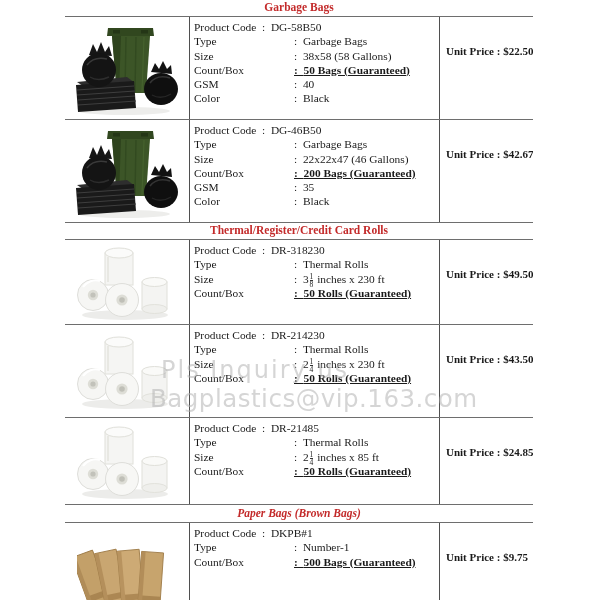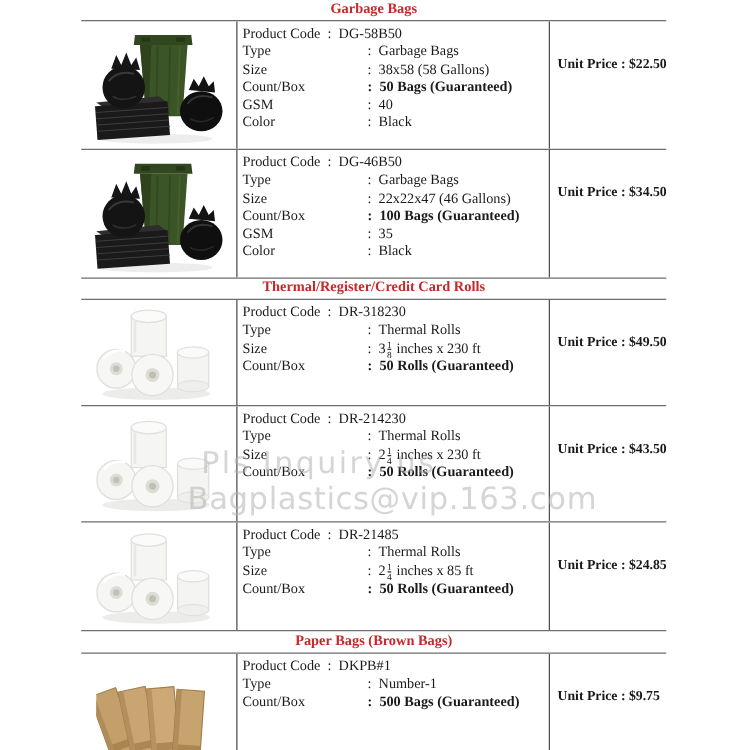--- a/index.html
+++ b/index.html
@@ -30,21 +30,21 @@
     padding:3px 0 0 4px;
   }
   .cell-price {
     width:94px; flex:none; border-left:1.1px solid #4f4f4f;
     padding:28px 0 0 6px; font-weight:bold; font-size:11px; white-space:nowrap;
   }
   .line { height:14.3px; line-height:14.3px; white-space:nowrap; font-size:11.4px; }
   .lbl { display:inline-block; width:100px; }
   .lbl-first { width:68px; }
   .val::before { content:":\00a0\00a0"; }
-  .val.bold { font-weight:bold; }
+  .val.bold { font-weight:bold;text-decoration:underline; }
   .pv::before { content:"\00a0:\00a0"; }
   .frac { display:inline-block; text-align:center; vertical-align:-4px; line-height:0; margin:0 1px; }
   .frac .fn, .frac .fd { display:block; font-size:7.5px; line-height:7px; }
   .frac .fd { border-top:1px solid #333; }
   .watermark {
     position:absolute; left:0; top:0; width:600px; height:600px;
     pointer-events:none; z-index:10;
     font-family:"DejaVu Sans", sans-serif; font-weight:normal;
     color:rgba(178,178,178,0.55);
   }
@@ -123,25 +123,25 @@
     <polygon points="83,53 87,44 91,50 95,42 99,50 103,46 104,55" fill="#121212"></polygon>
     <ellipse cx="93" cy="70" rx="17" ry="16" fill="#0f0f0f"></ellipse>
     <path d="M82,64 Q89,55 102,59" stroke="#343434" stroke-width="1.5" fill="none"></path>
     <path d="M84,76 Q93,81 103,75" stroke="#262626" stroke-width="1.3" fill="none"></path>
   </svg>
 </div>
         <div class="cell cell-details">
           <div class="line"><span class="lbl lbl-first">Product Code</span><span class="val">DG-46B50</span></div>
           <div class="line"><span class="lbl">Type</span><span class="val">Garbage Bags</span></div>
           <div class="line"><span class="lbl">Size</span><span class="val">22x22x47 (46 Gallons)</span></div>
-          <div class="line"><span class="lbl">Count/Box</span><span class="val bold">100 Bags (Guaranteed)</span></div>
+          <div class="line"><span class="lbl">Count/Box</span><span class="val bold">200 Bags (Guaranteed)</span></div>
           <div class="line"><span class="lbl">GSM</span><span class="val">35</span></div>
           <div class="line"><span class="lbl">Color</span><span class="val">Black</span></div>
         </div>
-        <div class="cell cell-price"><span class="pl">Unit Price</span><span class="pv">$34.50</span></div>
+        <div class="cell cell-price"><span class="pl">Unit Price</span><span class="pv">$42.67</span></div>
       </div>
       <div class="section-title" style="height: 17px; line-height: 15px;">Thermal/Register/Credit Card Rolls</div>
       <div class="product-row" style="height: 85px;">
         <div class="cell cell-img img-thermal-rolls">
   <svg width="104" height="80" viewBox="0 0 104 80">
     <ellipse cx="50" cy="73" rx="43" ry="5" fill="#ececea"></ellipse>
 
     <rect x="30" y="11" width="28" height="32" fill="#f5f5f3" stroke="#e0e0da" stroke-width="1"></rect>
     <ellipse cx="44" cy="11" rx="14" ry="5" fill="#fbfbfa" stroke="#e0e0da" stroke-width="1"></ellipse>
     <path d="M33,15 L33,40" stroke="#e8e8e3" stroke-width="2" fill="none"></path>
@@ -223,21 +223,21 @@
   </svg>
 </div>
         <div class="cell cell-details">
           <div class="line"><span class="lbl lbl-first">Product Code</span><span class="val">DR-21485</span></div>
           <div class="line"><span class="lbl">Type</span><span class="val">Thermal Rolls</span></div>
           <div class="line"><span class="lbl">Size</span><span class="val">2<span class="frac"><span class="fn">1</span><span class="fd">4</span></span> inches x 85 ft</span></div>
           <div class="line"><span class="lbl">Count/Box</span><span class="val bold">50 Rolls (Guaranteed)</span></div>
         </div>
         <div class="cell cell-price"><span class="pl">Unit Price</span><span class="pv">$24.85</span></div>
       </div>
-      <div class="section-title" style="height: 18px; line-height: 16px;">Paper Bags (Brown Bags)</div>
+      <div class="section-title" style="height: 18px; line-height: 16px; font-style: italic;">Paper Bags (Brown Bags)</div>
       <div class="product-row" style="height: 77px;">
         <div class="cell cell-img img-paper-bags">
   <svg width="100" height="92" viewBox="0 0 100 92">
     <ellipse cx="52" cy="87" rx="36" ry="4" fill="#efeade"></ellipse>
     <g transform="translate(27,88) rotate(-20)">
       <rect x="-11" y="-64" width="22" height="64" fill="#c3a069" stroke="#9f7c49" stroke-width="0.9"></rect>
       <rect x="-11" y="-22" width="22" height="6" fill="#a98551"></rect>
       <rect x="-11" y="-64" width="4" height="64" fill="#b08c58"></rect>
     </g>
     <g transform="translate(42,90) rotate(-12)">

